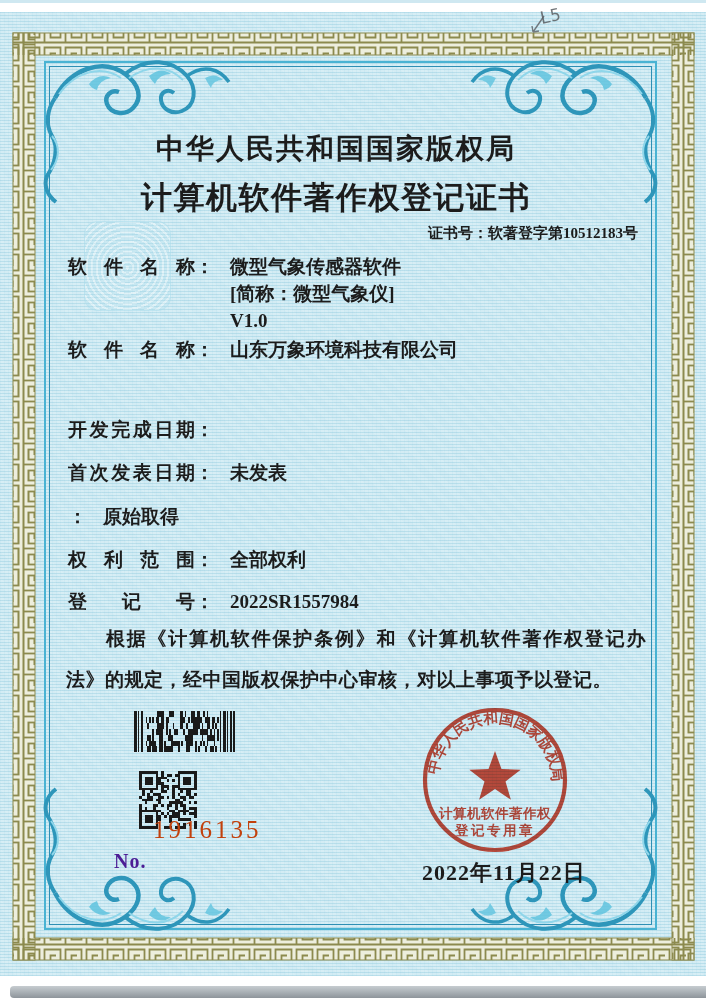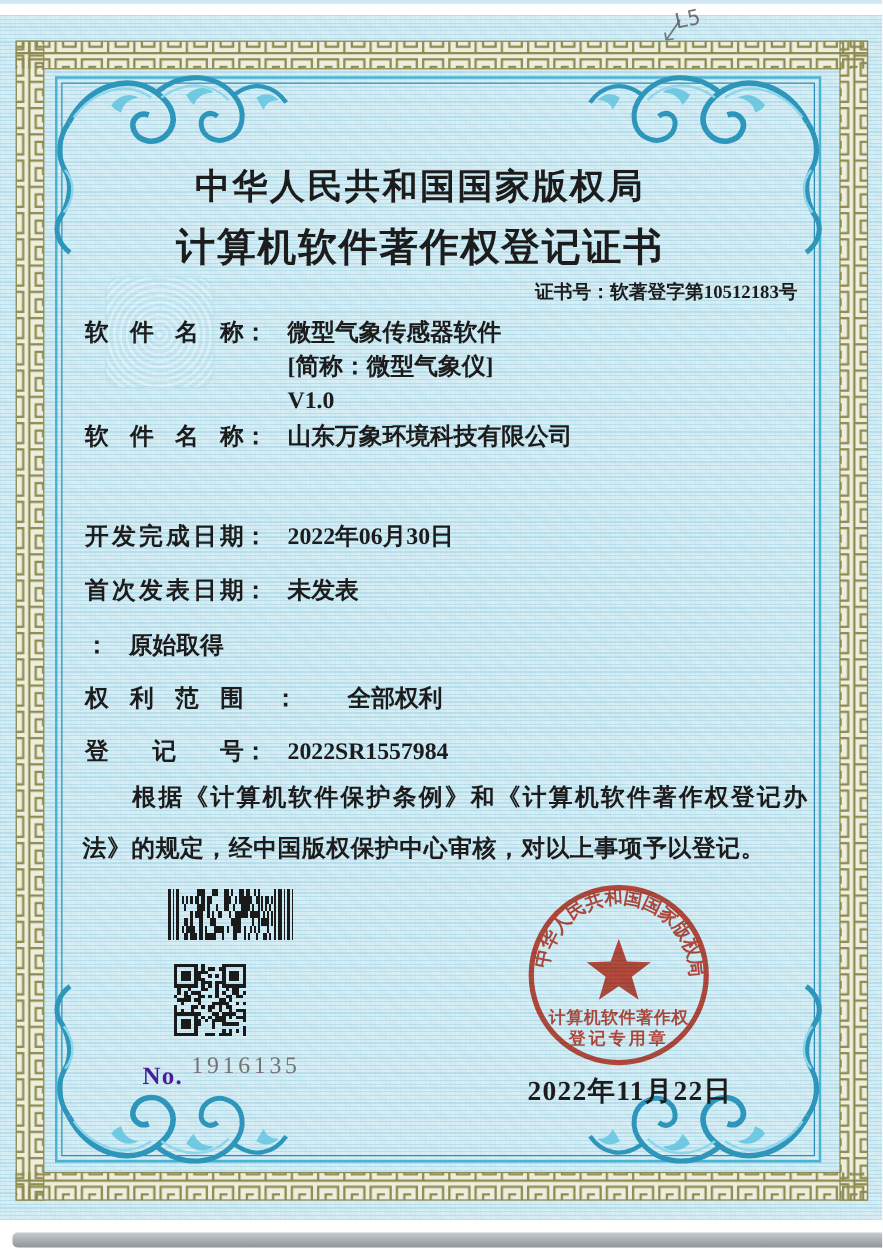--- a/index.html
+++ b/index.html
@@ -25,21 +25,21 @@
   .certno{left:428px;top:224px;font-size:15px;font-weight:bold;white-space:nowrap;}
   .certno .val{margin-left:0;}
   .row{left:68px;display:flex;font-size:19px;font-weight:bold;line-height:27px;white-space:nowrap;}
   .flabel{display:inline-block;width:127px;text-align:justify;text-align-last:justify;}
   .fcolon{display:inline-block;}
   .fvalue{margin-left:16px;}
   .vcol div{line-height:27px;}
   .statement{left:66px;top:618px;width:580px;font-size:19px;font-weight:bold;line-height:41px;
     text-indent:2.1em;text-align:justify;letter-spacing:.5px;}
   .serial{left:114px;top:850px;font-size:20px;letter-spacing:1px;color:#4c1d95;font-weight:bold;}
-  .serial-num{left:153px;top:842px;font-size:19px;letter-spacing:3px;color:#737373;}
+  .serial-num{left:153px;top:816px;font-size:25px;letter-spacing:3px;color:#c2410c;}
   .issue-date{left:422px;top:844px;font-size:22px;font-weight:bold;letter-spacing:1px;margin-top:14px;}
   .seal{left:421px;top:706px;opacity:.9;mix-blend-mode:multiply;pointer-events:none;}
   .annotation{left:540px;top:6px;font-size:17px;color:#5a5e62;transform:rotate(-12deg);
     font-family:"DejaVu Sans Mono",monospace;opacity:.85;}
   .annot-arrow{left:528px;top:14px;opacity:.8;}
 </style>
 </head>
 <body>
 
 <div class="page">
@@ -113,32 +113,31 @@
 
   <div class="abs row" style="top:336px;">
     <span class="flabel">软件名称</span>
       <span class="fcolon">：</span>
     <span class="fvalue">山东万象环境科技有限公司</span>
   </div>
 
   <div class="abs row" style="top:416px;">
     <span class="flabel">开发完成日期</span>
       <span class="fcolon">：</span>
-    <span class="fvalue">2022年06月30日</span>
   </div>
   <div class="abs row" style="top:459px;">
     <span class="flabel">首次发表日期</span>
       <span class="fcolon">：</span>
     <span class="fvalue">未发表</span>
   </div>
   <div class="abs row" style="top:503px;">
       <span class="fcolon">：</span>
     <span class="fvalue">原始取得</span>
   </div>
-  <div class="abs row" style="top:546px;gap:24px;">
+  <div class="abs row" style="top:546px;">
     <span class="flabel">权利范围</span>
       <span class="fcolon">：</span>
     <span class="fvalue">全部权利</span>
   </div>
   <div class="abs row" style="top:588px;">
     <span class="flabel">登记号</span>
       <span class="fcolon">：</span>
     <span class="fvalue">2022SR1557984</span>
   </div>
 

